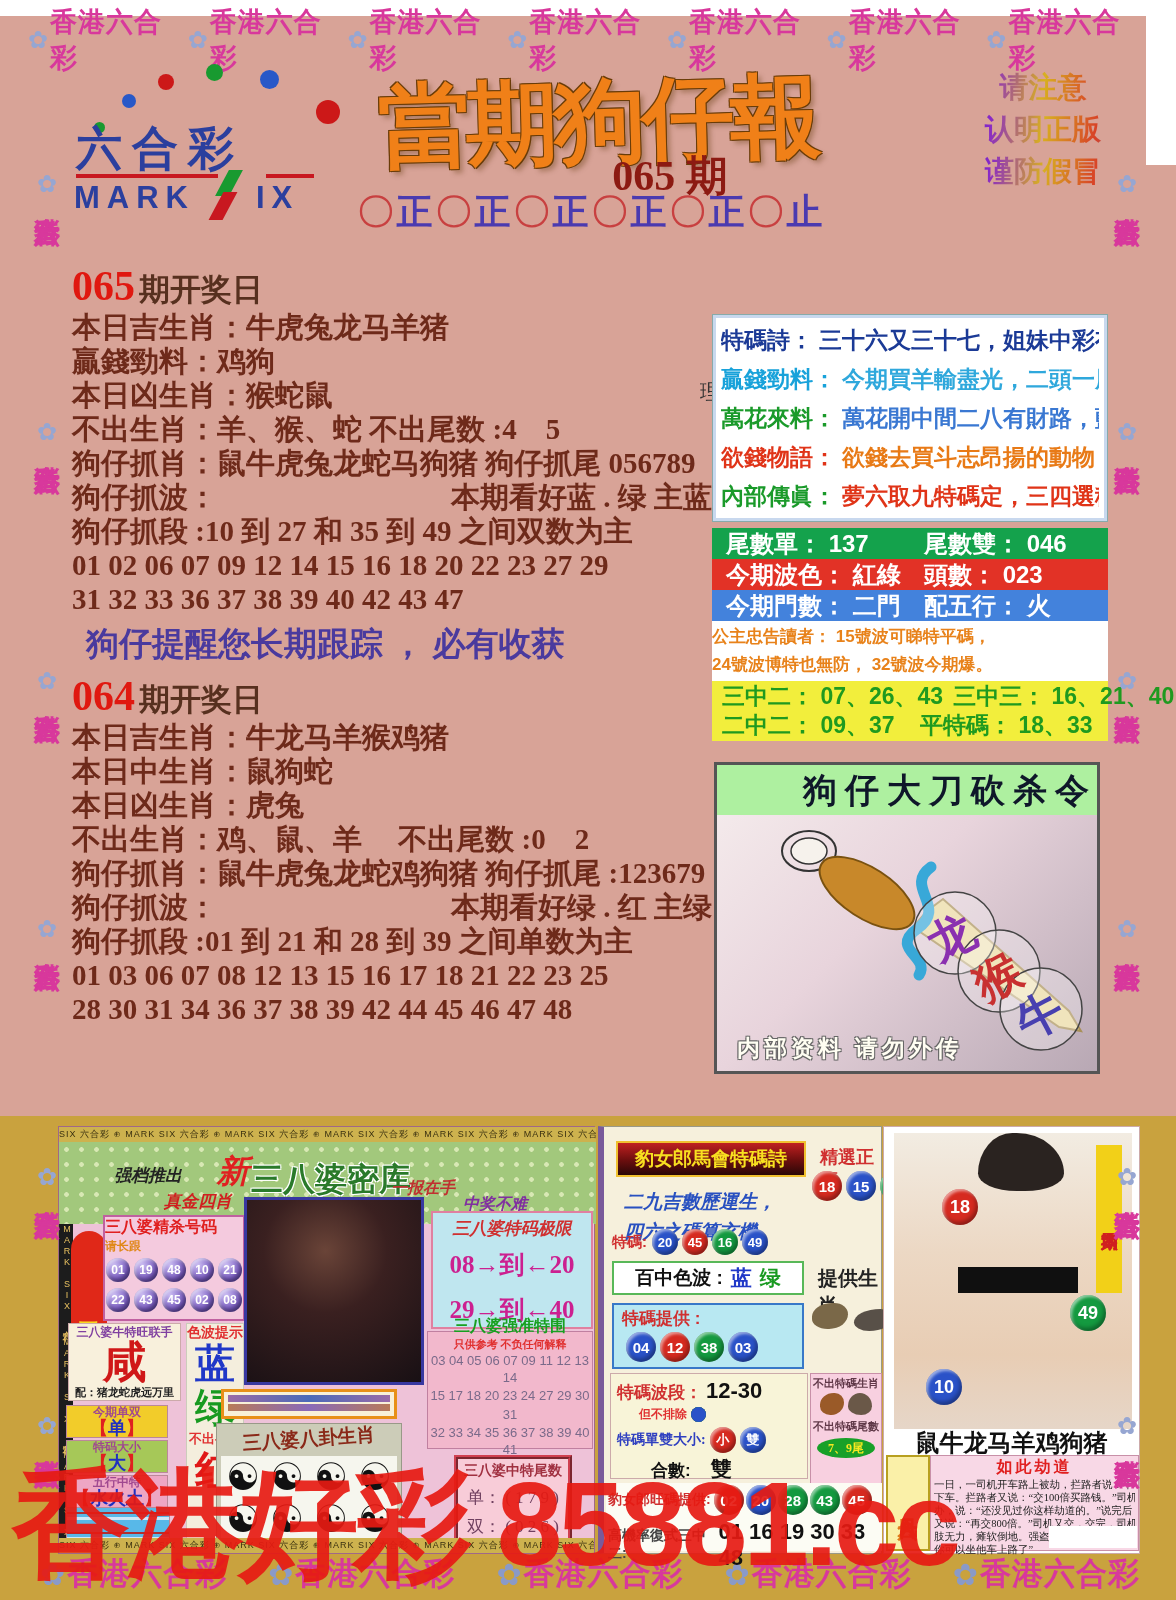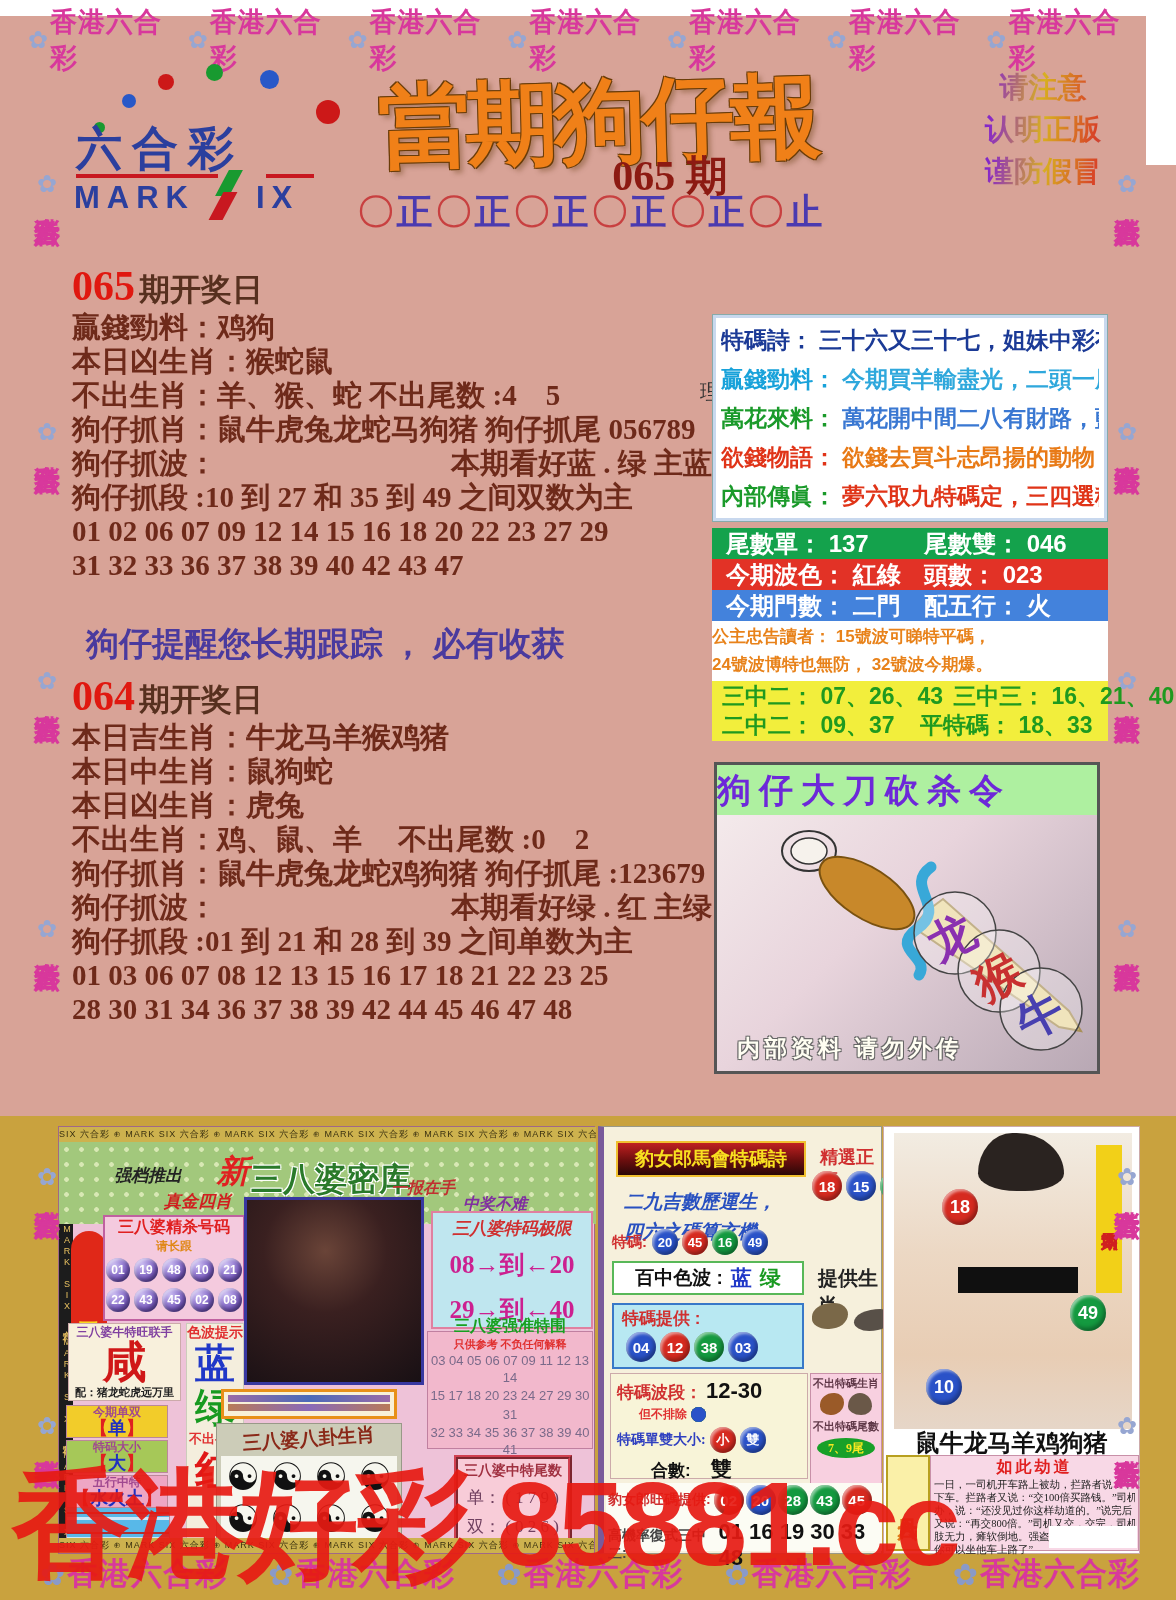--- a/index.html
+++ b/index.html
@@ -37,22 +37,22 @@
   .irow{display:flex;height:31px;line-height:31px;color:#fff;font-weight:bold;font-size:24px;
         font-family:"Liberation Sans",sans-serif}
   .icell{flex:1;padding-left:14px;white-space:nowrap}
   .adv{height:28px;line-height:28px;color:#e8821a;font-weight:bold;font-size:17px;
        font-family:"Liberation Sans",sans-serif;white-space:nowrap}
   .yrow{display:flex;height:29px;line-height:29px;color:#1f9a1f;font-weight:bold;font-size:23px;
         font-family:"Liberation Sans",sans-serif}
   .ycell{flex:1;padding-left:10px;white-space:nowrap}
   
   .kbox{border:3px solid #555;background:linear-gradient(135deg,#f6eeee 0%,#e8d4dc 45%,#b8a8b4 100%)}
-  .ktitle{background:#aef0a0;color:#6d28d9;font-weight:bold;font-size:34px;letter-spacing:8px;
-          text-align:left;line-height:50px;font-family:"Liberation Sans",sans-serif}
+  .ktitle{background:#aef0a0;color:#0f172a;font-weight:bold;font-size:34px;letter-spacing:8px;
+          text-align:right;line-height:50px;font-family:"Liberation Sans",sans-serif}
   .kchar{position:absolute;font-size:46px;font-weight:bold;transform:rotate(-28deg)}
   .kfoot{position:absolute;font-size:23px;font-weight:bold;color:#fffef2;letter-spacing:4px;
          text-shadow:-1px -1px 0 #666,1px -1px 0 #666,-1px 1px 0 #666,1px 1px 0 #666}
   
   .ballrow{display:flex;gap:4px;align-items:center}
   .ball{display:inline-flex;align-items:center;justify-content:center;border-radius:50%;color:#fff;
         font-weight:bold;font-family:"Liberation Sans",sans-serif;flex:none;
         box-shadow:inset -2px -3px 4px rgba(0,0,0,.35),inset 2px 2px 3px rgba(255,255,255,.55)}
   .b36{width:36px;height:36px;font-size:18px}
   .b30{width:30px;height:30px;font-size:15px}
@@ -237,20 +237,24 @@
       <span class="tchar" style="color: rgb(74, 58, 176);">止</span>
     </div>
 
   <div class="abs" style="left:72px;top:262px;width:640px">
     <div style="height:48px;line-height:48px">
       <span class="bignum">065</span>
       <span class="bigsuf">期开奖日</span>
     </div>
     <div>
 
+    <div class="lline">
+          <span>本日吉生肖：牛虎兔龙马羊猪</span>
+          <span></span>
+        </div>
         <div class="lline">
           <span>贏錢勁料：鸡狗</span>
           <span></span>
         </div>
         <div class="lline">
           <span>本日凶生肖：猴蛇鼠</span>
           <span></span>
         </div>
         <div class="lline">
           <span>不出生肖：羊、猴、蛇 不出尾数 :4　5</span>
@@ -395,21 +399,21 @@
       <span class="abs" style="left:55px;top:22px;font-size:17px;font-weight:bold;color:#222;font-style:italic">强档推出</span>
       <span class="abs" style="left:105px;top:48px;font-size:17px;font-weight:bold;color:#d02020;font-style:italic">真金四肖</span>
       <span class="abs" style="left:158px;top:8px;font-size:32px;font-weight:bold;color:#e02020;font-style:italic">新</span>
       <span class="abs" style="left:192px;top:16px;font-size:32px;font-weight:bold;color:#2a7a2a;text-shadow:-1px -1px 0 #fff,1px -1px 0 #fff,-1px 1px 0 #fff,1px 1px 0 #fff">三八婆密库</span>
       <span class="abs" style="left:332px;top:36px;font-size:16px;font-weight:bold;color:#c03030;font-style:italic">一报在手</span>
       <span class="abs" style="left:404px;top:52px;font-size:16px;font-weight:bold;color:#8030a0;font-style:italic">中奖不难</span>
     </div>
     <div class="abs vtext tinytxt" style="left:0;top:97px;width:14px;height:316px;background:#1c1c1c;color:#e8c060">MARK SIX 六合彩 MARK SIX 六合彩 MARK SIX 六合彩</div>
     <div class="abs vtext" style="left:12px;top:104px;width:36px;height:150px;background:#e02818;border-radius:18px;color:#f8d820;font-size:20px;font-weight:bold;text-align:center;line-height:36px">第六十五期</div>
 
-    <div class="abs" style="left:44px;top:88px;width:142px;height:106px;background:#f4cade;border:2px solid #c060a0;box-sizing:border-box;text-align:center">
+    <div class="abs" style="left:44px;top:88px;width:142px;height:106px;background:#f4cade;border:2px solid #c060a0;box-sizing:border-box;">
       <div style="font-size:16px;font-weight:bold;color:#e02020;font-family:'Liberation Sans',sans-serif">三八婆精杀号码</div>
       <div style="font-size:12px;font-weight:bold;color:#e08818">请长跟</div>
       <div class="ballrow" style="justify-content:center;margin-top:3px">
 
       <span class="ball b24 pball">01</span>
           <span class="ball b24 pball">19</span>
           <span class="ball b24 pball">48</span>
           <span class="ball b24 pball">10</span>
           <span class="ball b24 pball">21</span>
         </div>

